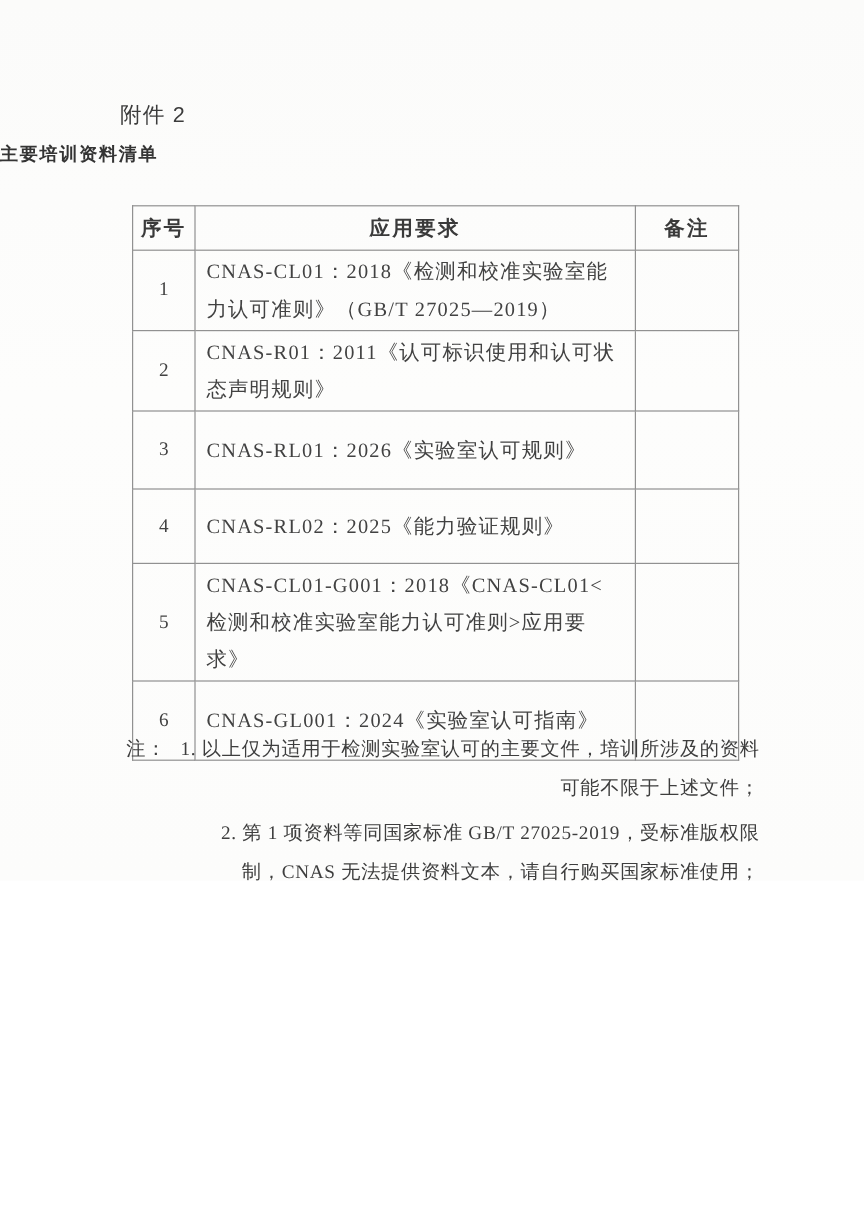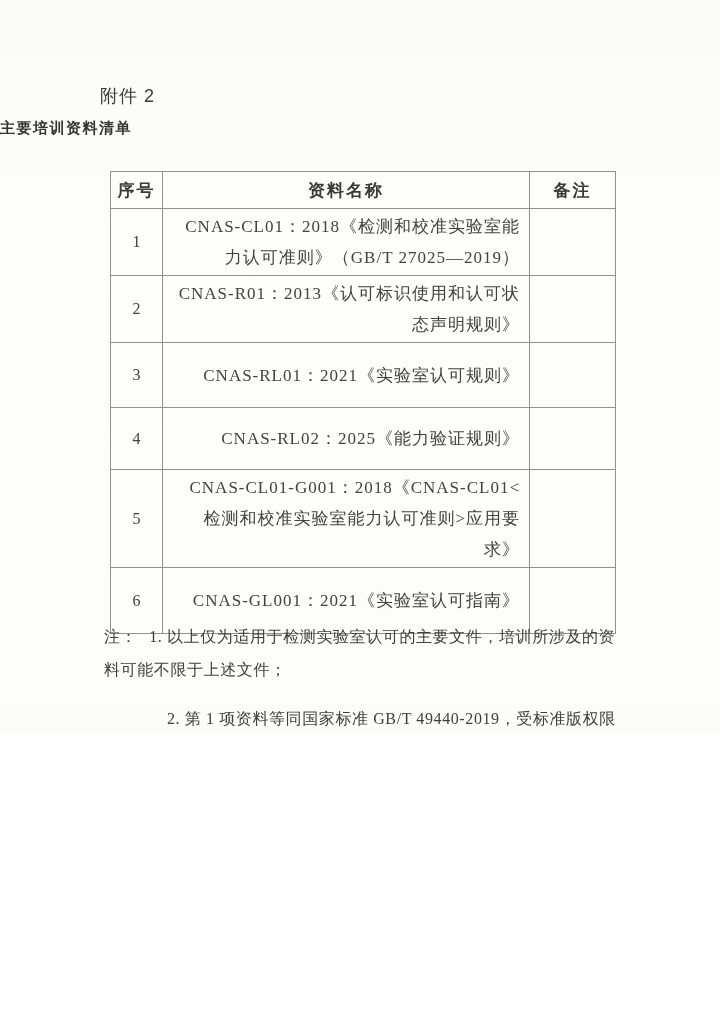--- a/index.html
+++ b/index.html
@@ -41,21 +41,20 @@
     top: 171px;
     width: 505px;
     border-collapse: collapse;
     table-layout: fixed;
     color: #424242;
   }
   .doc-table th, .doc-table td {
     border: 1px solid #919191;
     vertical-align: middle;
     padding: 0;
-    text-align: right;
   }
   .doc-table th {
     font-weight: bold;
     font-size: 17px;
     letter-spacing: 2px;
     color: #3a3a3a;
     text-align: center;
   }
   .col-no { width: 52px; }
   .col-name { width: 367px; }
@@ -82,21 +81,21 @@
   .notes {
     position: absolute;
     left: 88px;
     top: 604px;
     width: 549px;
     font-size: 16px;
     line-height: 33px;
     letter-spacing: 0.6px;
     color: #3e3e3e;
   }
-  .notes p { margin: 16px; }
+  .notes p { margin: 4px; text-align: right; }
   .note-label { margin-right: 12px; }
   .note-indent { text-indent: 63px; }
   .pagenum {
     position: absolute;
     top: 921px;
     left: 0;
     width: 100%;
     text-align: center;
     font-size: 12px;
     color: #7a7a7a;
@@ -114,60 +113,60 @@
 
   <table class="doc-table">
     <colgroup>
       <col class="col-no">
       <col class="col-name">
       <col class="col-remark">
     </colgroup>
     <thead>
       <tr class="header-row">
         <th>序号</th>
-        <th>资料名称</th>
+        <th>应用要求</th>
         <th>备注</th>
       </tr>
     </thead>
     <tbody>
       <tr class="r1">
         <td class="cell-no">1</td>
         <td class="cell-name">CNAS-CL01：2018《检测和校准实验室能力认可准则》（GB/T 27025—2019）</td>
         <td class="cell-remark"></td>
       </tr>
       <tr class="r2">
         <td class="cell-no">2</td>
-        <td class="cell-name">CNAS-R01：2013《认可标识使用和认可状态声明规则》</td>
+        <td class="cell-name">CNAS-R01：2011《认可标识使用和认可状态声明规则》</td>
         <td class="cell-remark"></td>
       </tr>
       <tr class="r3">
         <td class="cell-no">3</td>
-        <td class="cell-name">CNAS-RL01：2021《实验室认可规则》</td>
+        <td class="cell-name">CNAS-RL01：2026《实验室认可规则》</td>
         <td class="cell-remark"></td>
       </tr>
       <tr class="r4">
         <td class="cell-no">4</td>
         <td class="cell-name">CNAS-RL02：2025《能力验证规则》</td>
         <td class="cell-remark"></td>
       </tr>
       <tr class="r5">
         <td class="cell-no">5</td>
         <td class="cell-name">CNAS-CL01-G001：2018《CNAS-CL01&lt;检测和校准实验室能力认可准则&gt;应用要求》</td>
         <td class="cell-remark"></td>
       </tr>
       <tr class="r6">
         <td class="cell-no">6</td>
-        <td class="cell-name">CNAS-GL001：2021《实验室认可指南》</td>
+        <td class="cell-name">CNAS-GL001：2024《实验室认可指南》</td>
         <td class="cell-remark"></td>
       </tr>
     </tbody>
   </table>
 
   <div class="notes">
     <p>
       <span class="note-label">注：</span><span>1. 以上仅为适用于检测实验室认可的主要文件，培训所涉及的资料可能不限于上述文件；</span>
     </p>
-    <p class="note-indent">2. 第 1 项资料等同国家标准 GB/T 49440-2019，受标准版权限制，CNAS 无法提供资料文本，请自行购买国家标准使用；</p>
+    <p class="note-indent">2. 第 1 项资料等同国家标准 GB/T 27025-2019，受标准版权限制，CNAS 无法提供资料文本，请自行购买国家标准使用；</p>
   </div>
 
   <div class="pagenum">5</div>
 
 </div>
 
 </body></html>

